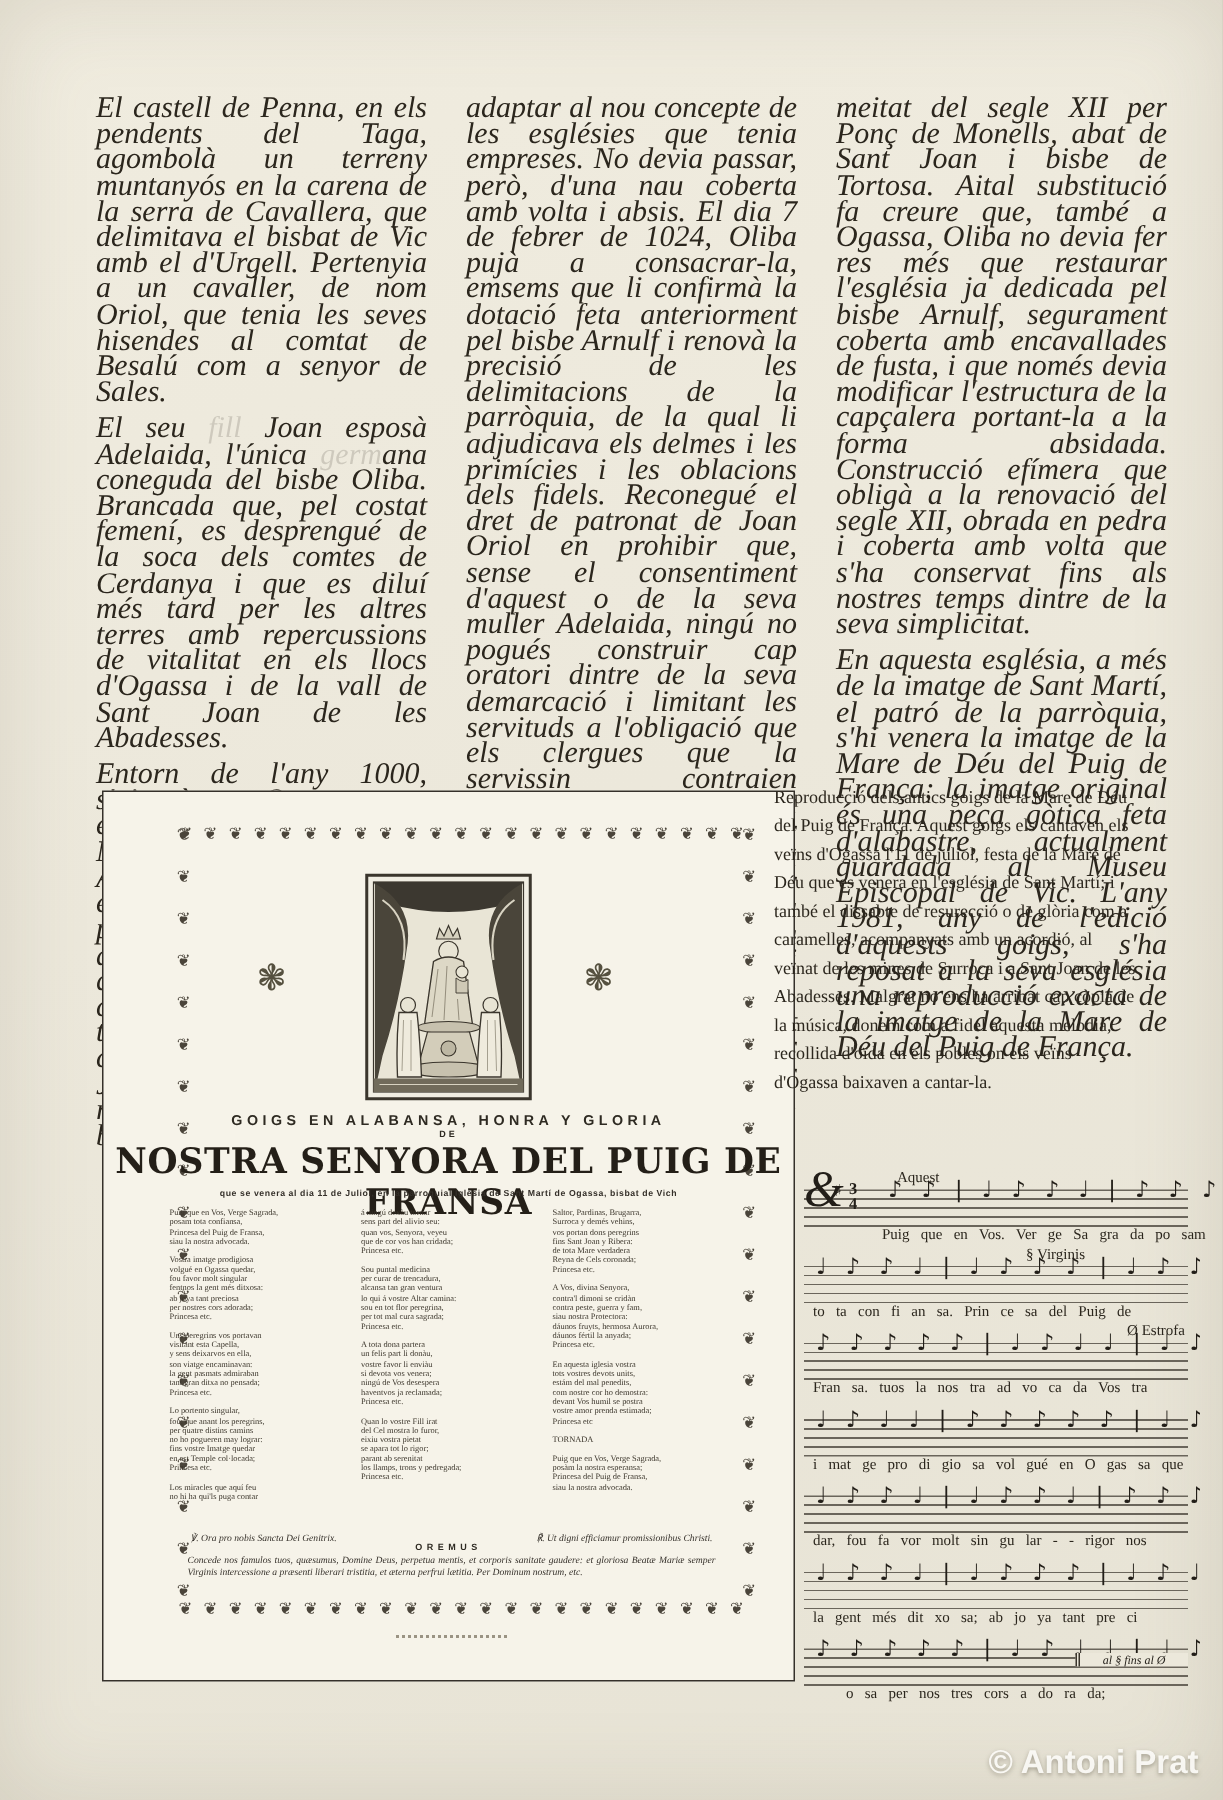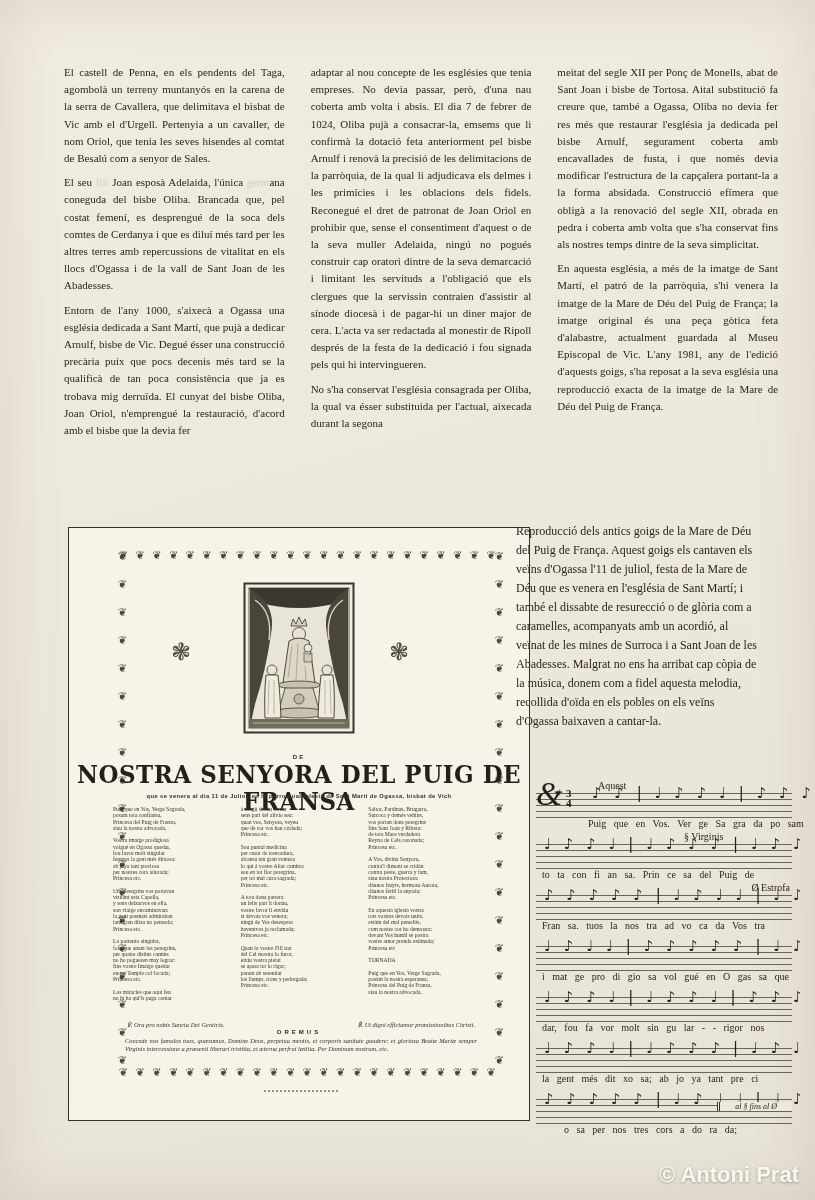--- a/index.html
+++ b/index.html
@@ -4,21 +4,21 @@
 <style>
   html,body{margin:0;padding:0;background:#d8d4c6;}
   .page{
     position:relative;width:815px;height:1200px;overflow:hidden;
     background:linear-gradient(165deg,#f0ecdf 0%,#ece8db 45%,#e7e3d5 100%);
     font-family:"Liberation Serif","DejaVu Serif",serif;color:#27231b;
     box-shadow:inset 0 0 60px rgba(120,110,90,.18);
   }
   
   .article{position:absolute;left:64px;top:64px;width:714px;display:flex;gap:26px;}
-  .article .col{flex:1;font-size:11px;line-height:17.2px;text-align:justify;color:#2b261d;}
+  .article .col{flex:1;font-size:20px;line-height:17.2px;text-align:justify;color:#2b261d;font-style:italic;}
   .article p{margin:0 0 7px 0;}
   .faded{opacity:.16;}
   
   .goigs-box{
     position:absolute;left:68px;top:527px;width:460px;height:592px;
     border:1px solid #35302a;background:#f6f3e9;
   }
   .vine{position:absolute;color:#4a443a;font-family:"DejaVu Sans",sans-serif;
     font-size:11px;letter-spacing:2px;line-height:12px;overflow:hidden;white-space:nowrap;}
   .vine.top{left:50px;top:22px;width:382px;height:13px;}
@@ -124,20 +124,21 @@
       <circle cx="29" cy="88" r="5" fill="#e8e4d4" stroke="#3a352c" stroke-width="0.8"></circle>
       <path d="M23,93 Q21,112 22,136 L38,136 Q37,110 35,93 Z" fill="#efebdd" stroke="#3a352c" stroke-width="0.9"></path>
       <path d="M26,98 L25,132 M31,98 L31,132" stroke="#8b8574" stroke-width="0.5"></path>
       <circle cx="84" cy="88" r="5" fill="#e8e4d4" stroke="#3a352c" stroke-width="0.8"></circle>
       <path d="M78,93 Q76,110 75,136 L91,136 Q92,112 90,93 Z" fill="#efebdd" stroke="#3a352c" stroke-width="0.9"></path>
       <path d="M82,98 L82,132 M87,98 L88,132" stroke="#8b8574" stroke-width="0.5"></path>
       <rect x="6" y="137" width="100" height="9" fill="#716b5b"></rect>
       <path d="M10,141 L102,141" stroke="#d8d3c2" stroke-width="0.7"></path>
     </svg>
 
+    <div class="goigs-h1">GOIGS EN ALABANSA, HONRA Y GLORIA</div>
     <div class="goigs-de">DE</div>
     <div class="goigs-title">NOSTRA SENYORA DEL PUIG DE FRANSA</div>
     <div class="goigs-sub">que se venera al dia 11 de Juliol, en la parroquial Iglesia de Sant Martí de Ogassa, bisbat de Vich</div>
 
     <div class="verses">
       <div class="vcol">Puig que en Vos, Verge Sagrada,
 posam tota confiansa,
 Princesa del Puig de Fransa,
 siau la nostra advocada.
 

